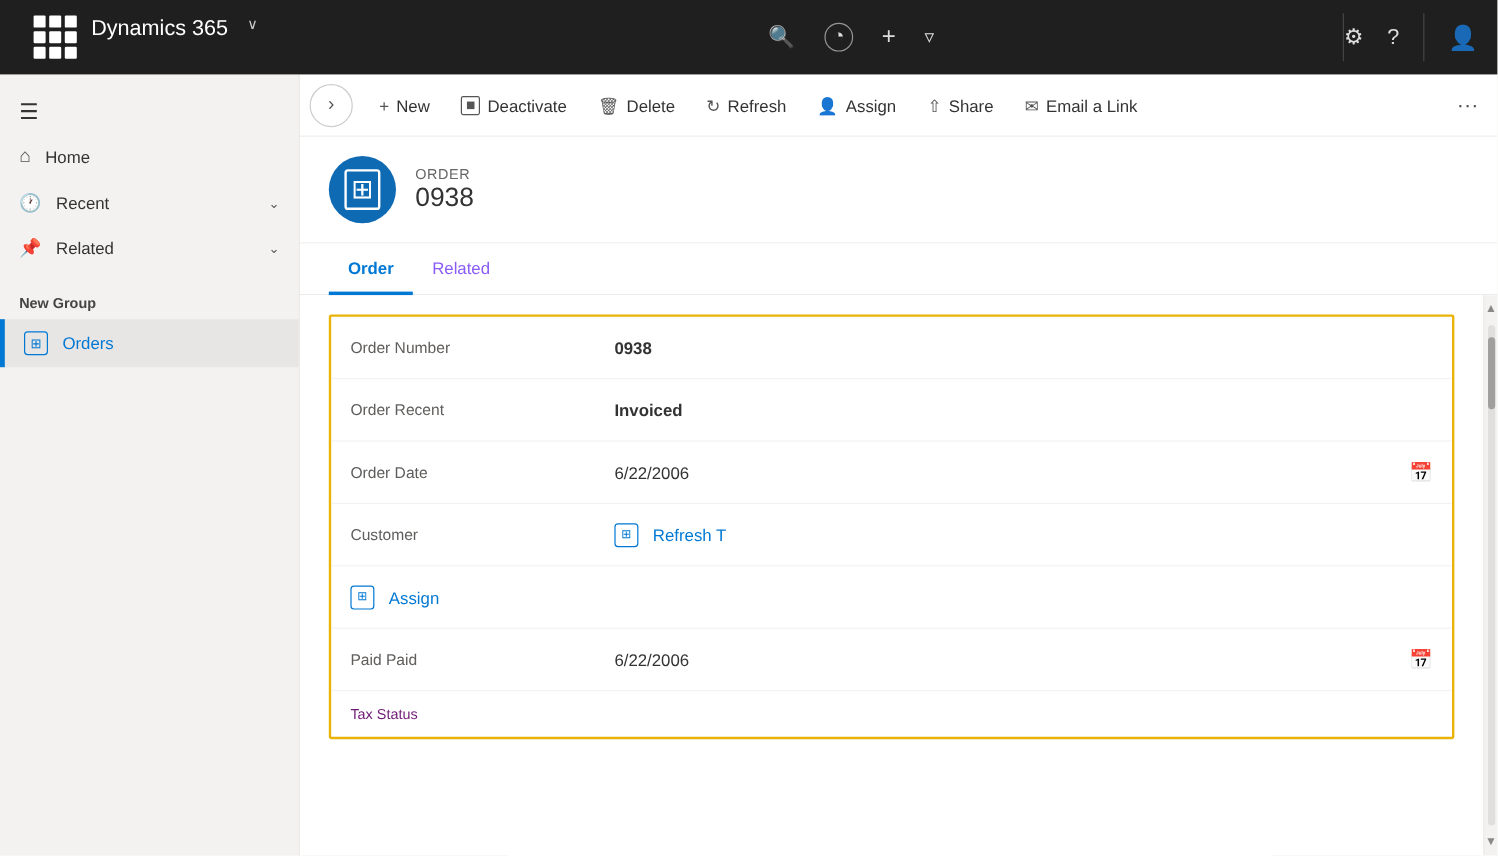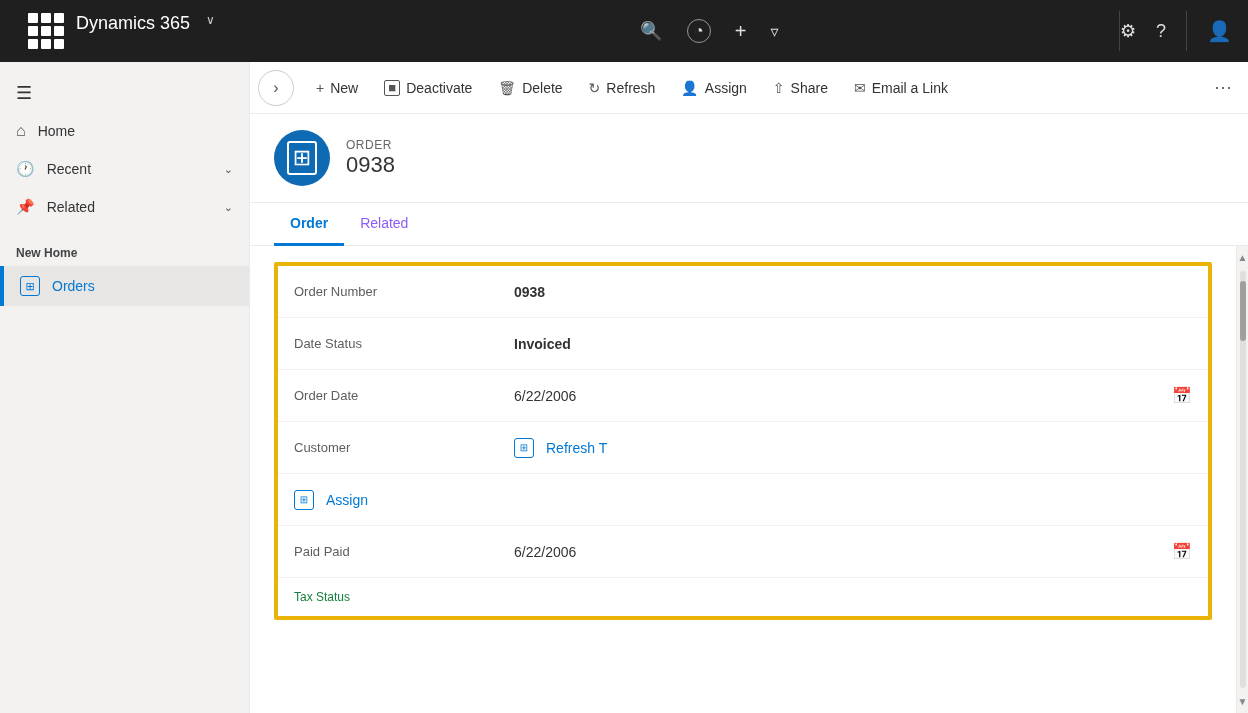--- a/index.html
+++ b/index.html
@@ -98,21 +98,21 @@
     .tab {
       padding: 12px 16px; cursor: pointer; font-size: 14px; color: #8b5cf6; border-bottom: 3px solid transparent; margin-bottom: -1px;
     }
     .tab.active { color: #0078d4; border-bottom-color: #0078d4; font-weight: 600; }
 
     
     .form-scroll {
       flex: 1; overflow-y: auto; background: white;
     }
     .form-section {
-      margin: 16px 24px; border: 4px solid #eab308; border-radius: 2px;
+      margin: 16px 24px; border: 2px solid #eab308; border-radius: 2px;
     }
     .form-row {
       display: flex; align-items: center; border-bottom: 1px solid #f3f2f1; min-height: 52px;
     }
     .form-row:last-child { border-bottom: none; }
     .form-label {
       width: 220px; min-width: 220px; padding: 12px 16px; font-size: 13px; color: #605e5c; font-weight: 400;
     }
     .form-value {
       flex: 1; padding: 12px 16px; font-size: 14px; color: #333;
@@ -180,21 +180,21 @@
     <div class="sidebar-nav-item">
       <span class="nav-icon" style="font-size:15px;">🕐</span>
       <span>Recent</span>
       <span class="nav-chevron">⌄</span>
     </div>
     <div class="sidebar-nav-item">
       <span class="nav-icon" style="font-size:15px;">📌</span>
       <span>Related</span>
       <span class="nav-chevron">⌄</span>
     </div>
-    <div class="sidebar-group-label">New Home</div>
+    <div class="sidebar-group-label">New Group</div>
     <div class="sidebar-order-item">
       <span class="order-icon" style="font-size:16px; border: 1.5px solid #0078d4; border-radius:3px; width:20px; height:20px; display:flex; align-items:center; justify-content:center; font-size:11px;">⊞</span>
       <span>Orders</span>
     </div>
   </div>
 
   <div class="content-area">
 
     <div class="command-bar">
       <div class="cmd-back-btn">
@@ -254,21 +254,21 @@
 
       <div class="form-scroll">
         <div class="form-section">
 
           <div class="form-row">
             <div class="form-label">Order Number</div>
             <div class="form-value bold">0938</div>
           </div>
 
           <div class="form-row">
-            <div class="form-label">Date Status</div>
+            <div class="form-label">Order Recent</div>
             <div class="form-value bold">Invoiced</div>
           </div>
 
           <div class="form-row">
             <div class="form-label">Order Date</div>
             <div class="form-value">6/22/2006</div>
             <span class="form-cal-icon" style="font-size:16px; color:#555;">📅</span>
           </div>
 
           <div class="form-row">
@@ -286,21 +286,21 @@
             </div>
           </div>
 
           <div class="form-row">
             <div class="form-label">Paid Paid</div>
             <div class="form-value">6/22/2006</div>
             <span class="form-cal-icon" style="font-size:16px; color:#555;">📅</span>
           </div>
 
           <div class="form-row" style="min-height:28px; overflow:hidden; border-bottom:none;">
-            <div class="form-label" style="color:#15803d; font-size:12px;">Tax Status</div>
+            <div class="form-label" style="color:#701a75; font-size:12px;">Tax Status</div>
             <div class="form-value"></div>
           </div>
 
         </div>
       </div>
 
       <div class="right-scrollbar">
         <span class="scroll-arrow">▲</span>
         <div class="scroll-track">
           <div class="scroll-thumb"></div>

